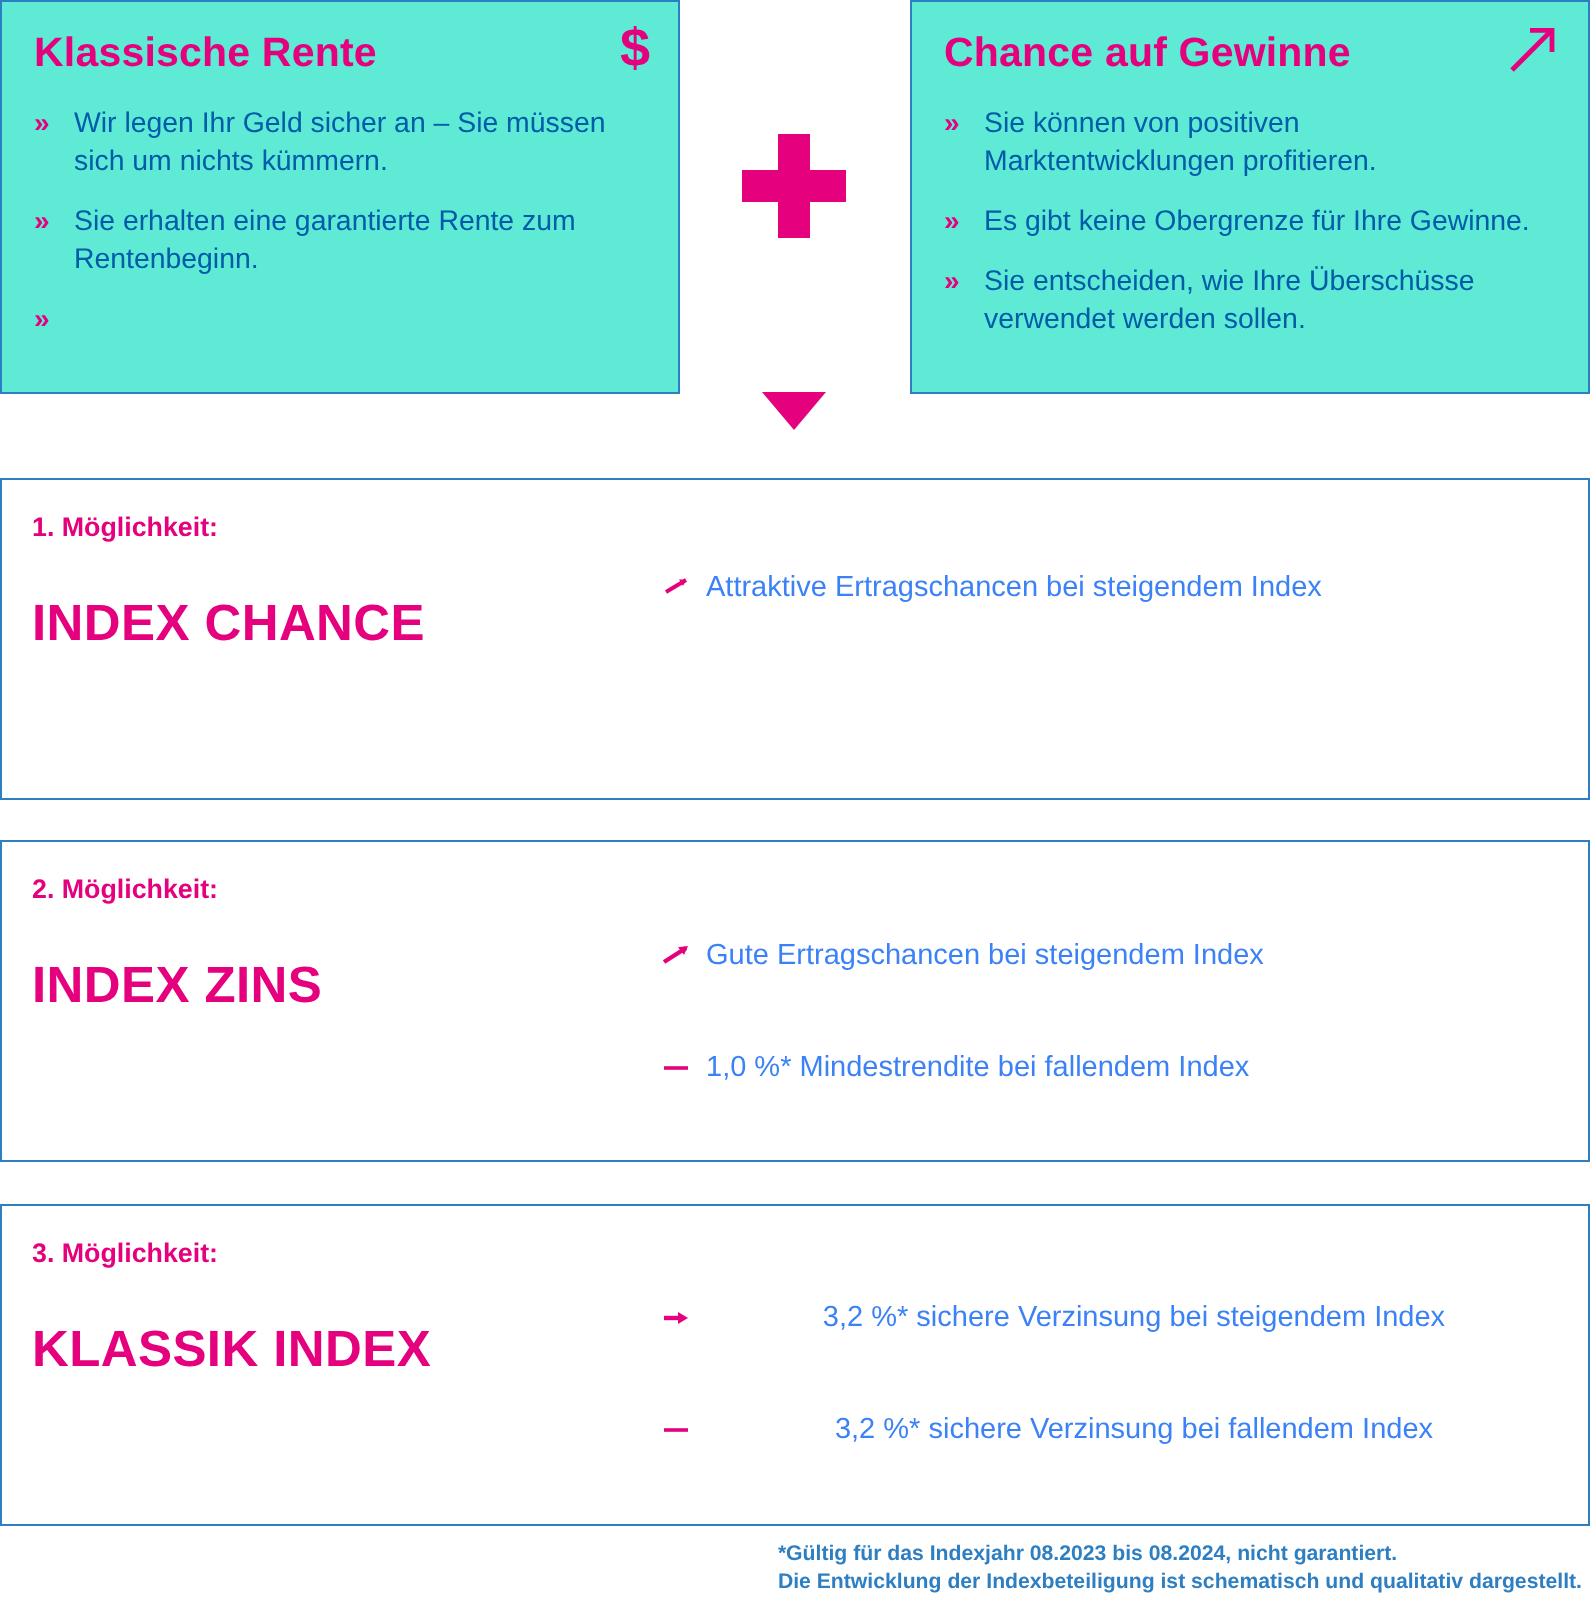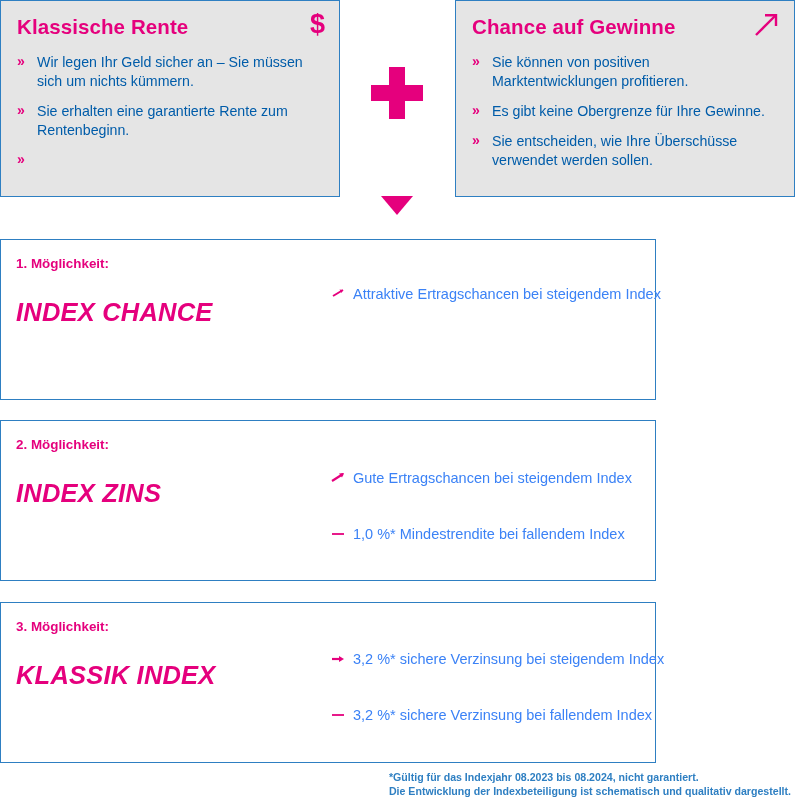--- a/index.html
+++ b/index.html
@@ -24,21 +24,21 @@
     width: 795px;
     height: 206px;
   }
   .top-box {
     position: absolute;
     top: 0;
     width: 340px;
     height: 197px;
     border: 1px solid #2e7fc2;
     box-sizing: border-box;
-    background: #e5e5e5;
+    background: #5eead4;
   }
   .top-box.left { left: 0; }
   .top-box.right { left: 455px; }
 
   .top-box h2 {
     margin: 0;
     padding: 14px 0 0 16px;
     font-size: 20.5px;
     font-weight: bold;
     color: #e5007d;
@@ -108,21 +108,21 @@
     left: 381px;
     top: 196px;
     width: 32px;
     height: 20px;
   }
 
   
   .option-card {
     position: absolute;
     left: 0;
-    width: 656px;
+    width: 795px;
     border: 1px solid #2e7fc2;
     box-sizing: border-box;
     background: #ffffff;
   }
   #card-1 { top: 239px; height: 161px; }
   #card-2 { top: 420px; height: 161px; }
   #card-3 { top: 602px; height: 161px; }
 
   .card-kicker {
     position: absolute;
@@ -133,21 +133,20 @@
     color: #e5007d;
   }
   .card-title {
     position: absolute;
     left: 15px;
     top: 58px;
     font-size: 25.5px;
     font-weight: bold;
     color: #e5007d;
     letter-spacing: 0.2px;
-    font-style: italic;
   }
   .card-points {
     position: absolute;
     left: 330px;
     top: 45px;
     width: 450px;
   }
   .point {
     position: relative;
     padding-left: 22px;
@@ -161,21 +160,21 @@
     left: 0;
     top: 1px;
     width: 16px;
     height: 16px;
     color: #e5007d;
   }
   .point .pt-icon svg { display: block; }
 
   
   #card-2 .card-points { left: 330px; top: 48px; }
-  #card-3 .card-points { left: 330px; top: 47px; }
+  #card-3 .card-points { left: 330px; top: 47px; text-align: center; }
 
   
   .footnote {
     position: absolute;
     right: 4px;
     bottom: 4px;
     text-align: left;
     font-size: 10.6px;
     line-height: 1.32;
     color: #2e7fc2;

